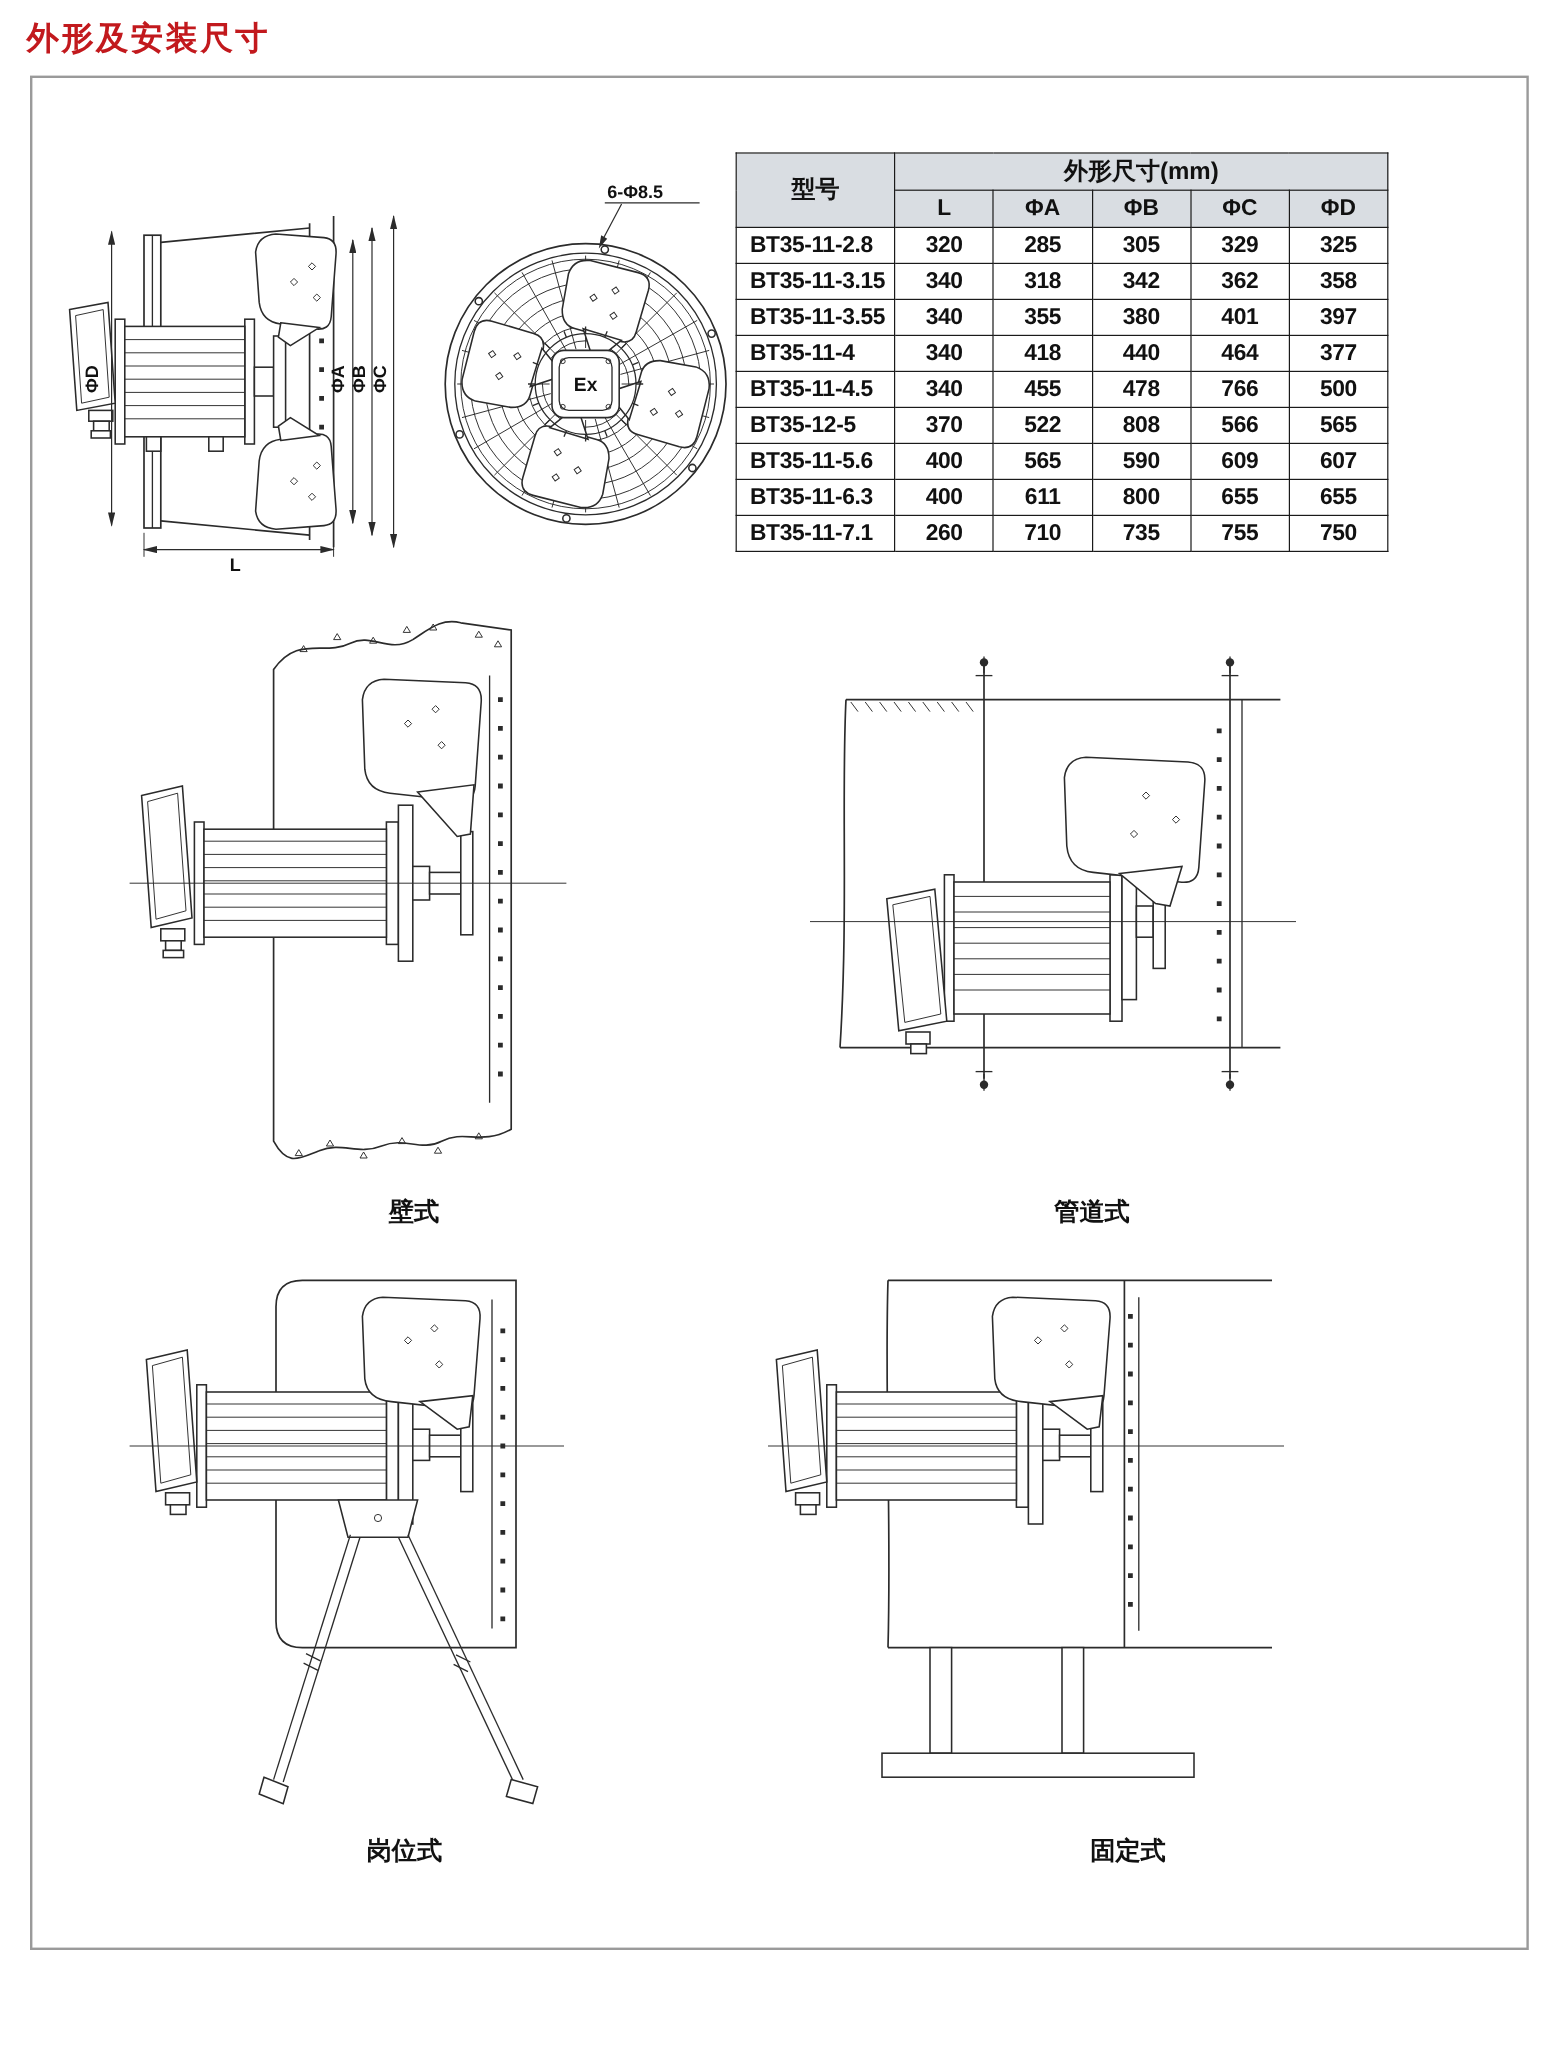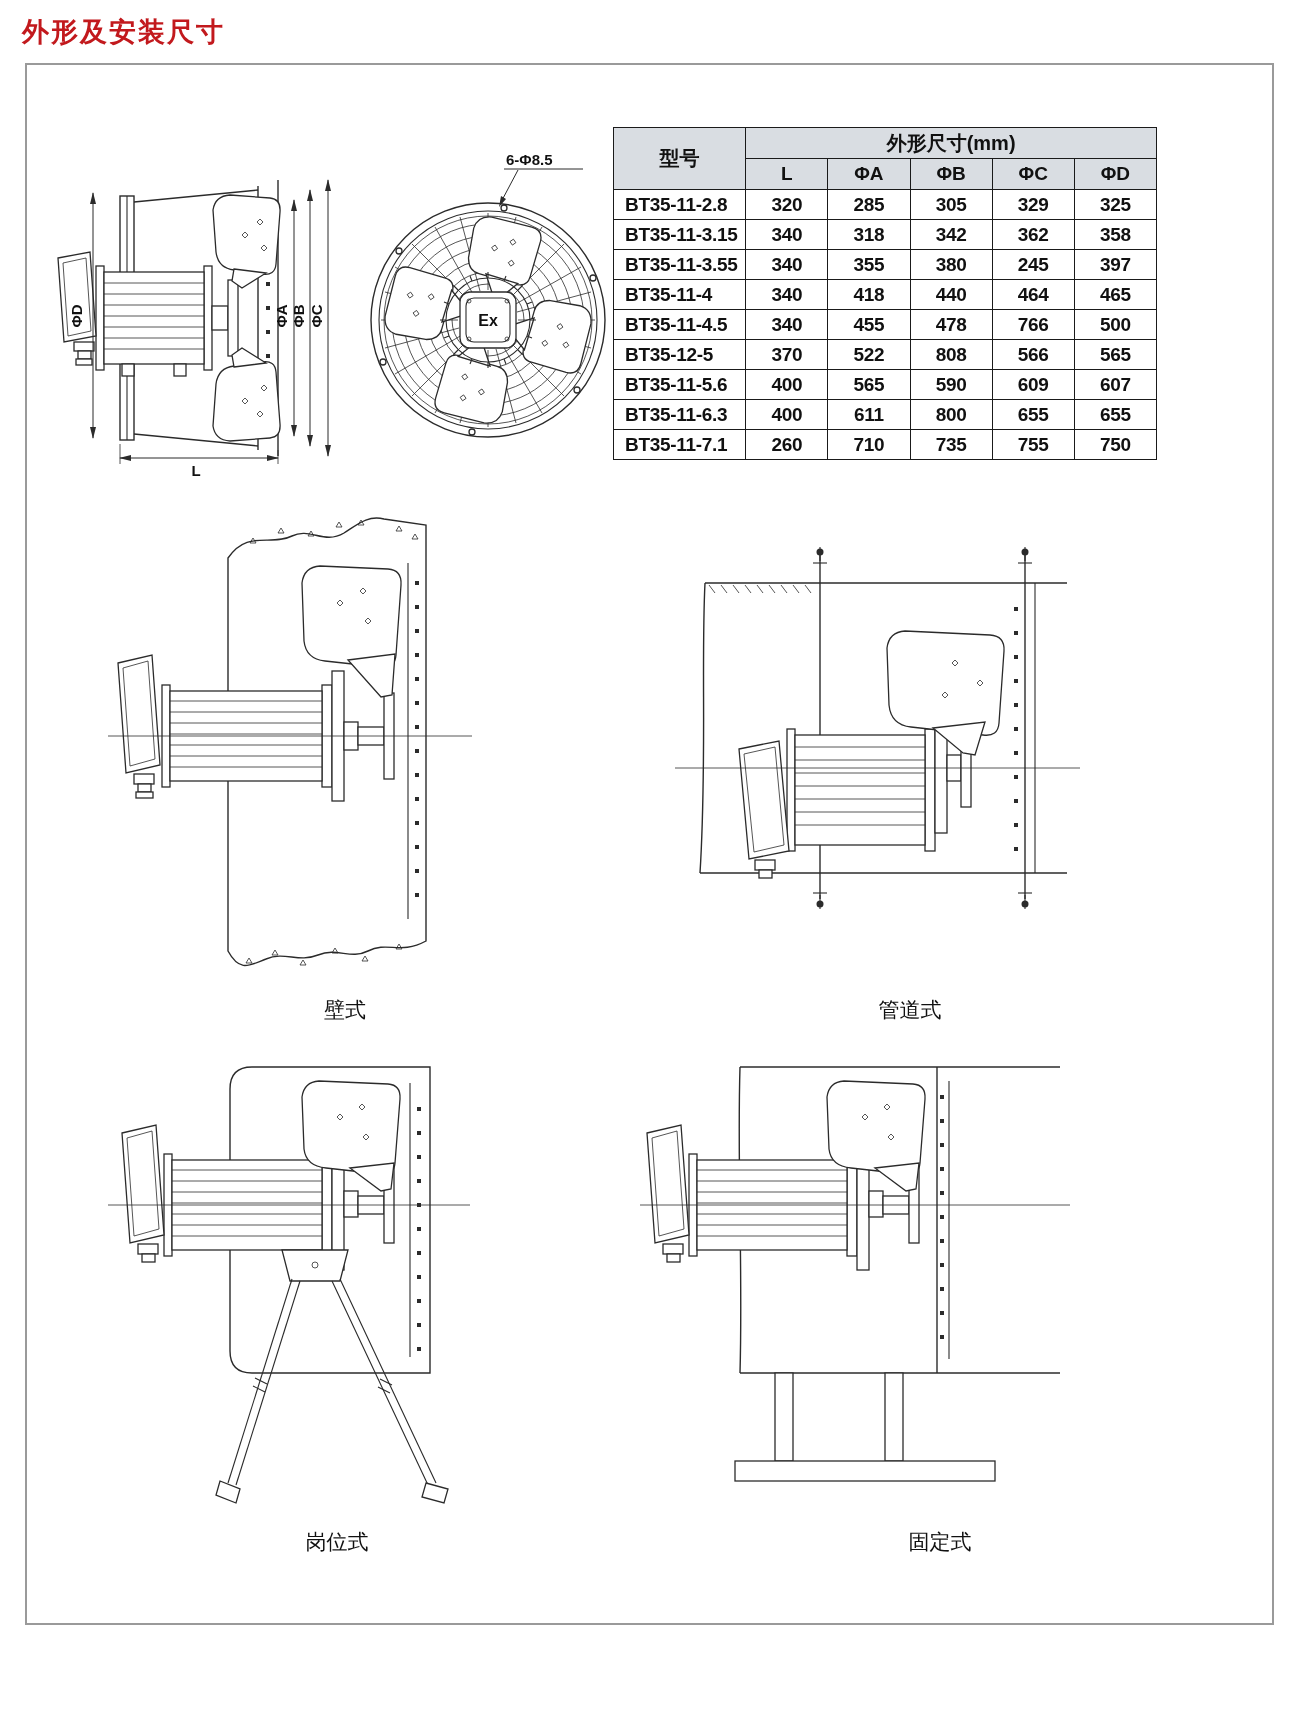--- a/index.html
+++ b/index.html
@@ -23,21 +23,21 @@
   svg{position:absolute;overflow:visible;}
   .ln{stroke:#2b2b2b;stroke-width:1.4;fill:none;}
   .l2{stroke:#2b2b2b;stroke-width:1.1;fill:none;}
   .tn{stroke:#2b2b2b;stroke-width:.8;fill:none;}
   .wf{stroke:#2b2b2b;stroke-width:1.3;fill:#fff;}
   .dim{stroke:#2b2b2b;stroke-width:1;fill:none;}
   .dots{fill:#2b2b2b;stroke:none;}
   .blk{fill:#2b2b2b;stroke:none;}
   svg text{font-family:"Liberation Sans",sans-serif;font-weight:bold;fill:#111;}
   .dimlab{font-size:15px;}
-  .figlab{position:absolute;width:130px;text-align:center;font-size:21px;font-weight:normal;color:#111;}
+  .figlab{position:absolute;width:130px;text-align:center;font-size:21px;font-weight:bold;color:#111;}
 </style>
 </head>
 <body>
 
 <div id="page">
 
   <div id="page-title">外形及安装尺寸</div>
   <div id="content-box"></div>
 
   <table id="dim-table">
@@ -77,30 +77,30 @@
           <td>318</td>
           <td>342</td>
           <td>362</td>
           <td>358</td>
         </tr>
       <tr>
           <td class="m">BT35-11-3.55</td>
           <td>340</td>
           <td>355</td>
           <td>380</td>
-          <td>245</td>
+          <td>401</td>
           <td>397</td>
         </tr>
       <tr>
           <td class="m">BT35-11-4</td>
           <td>340</td>
           <td>418</td>
           <td>440</td>
           <td>464</td>
-          <td>465</td>
+          <td>377</td>
         </tr>
       <tr>
           <td class="m">BT35-11-4.5</td>
           <td>340</td>
           <td>455</td>
           <td>478</td>
           <td>766</td>
           <td>500</td>
         </tr>
       <tr>

